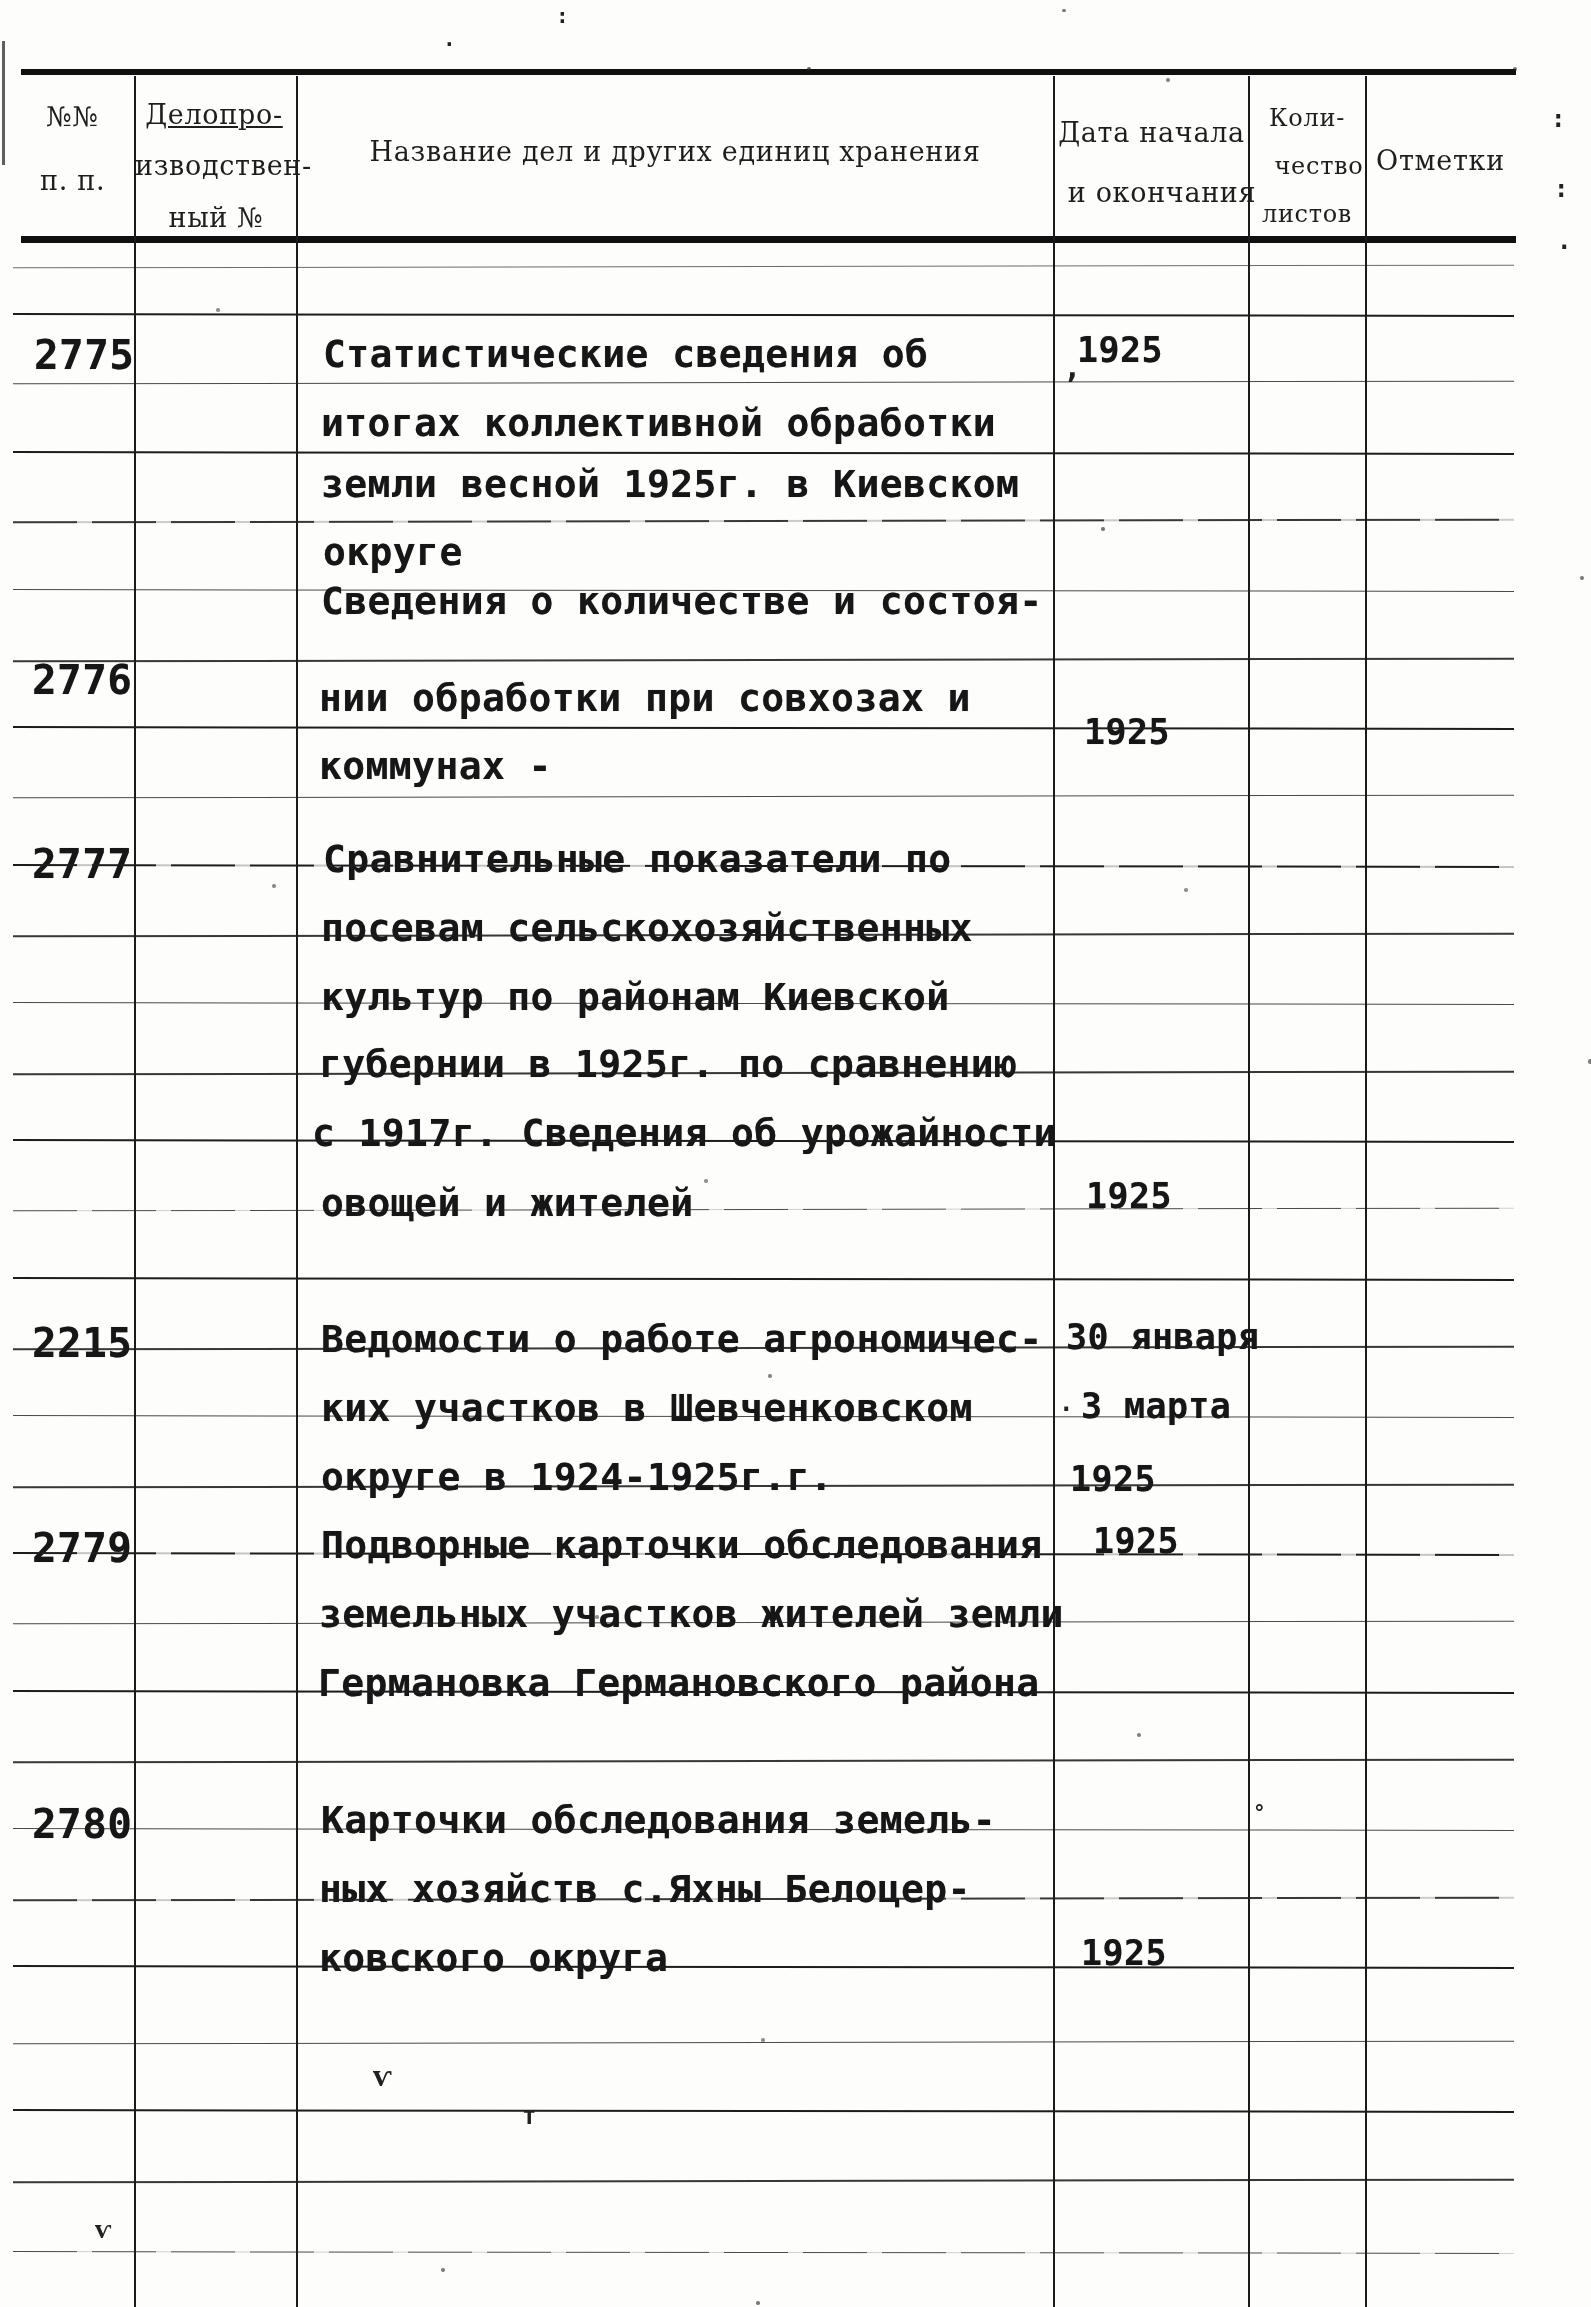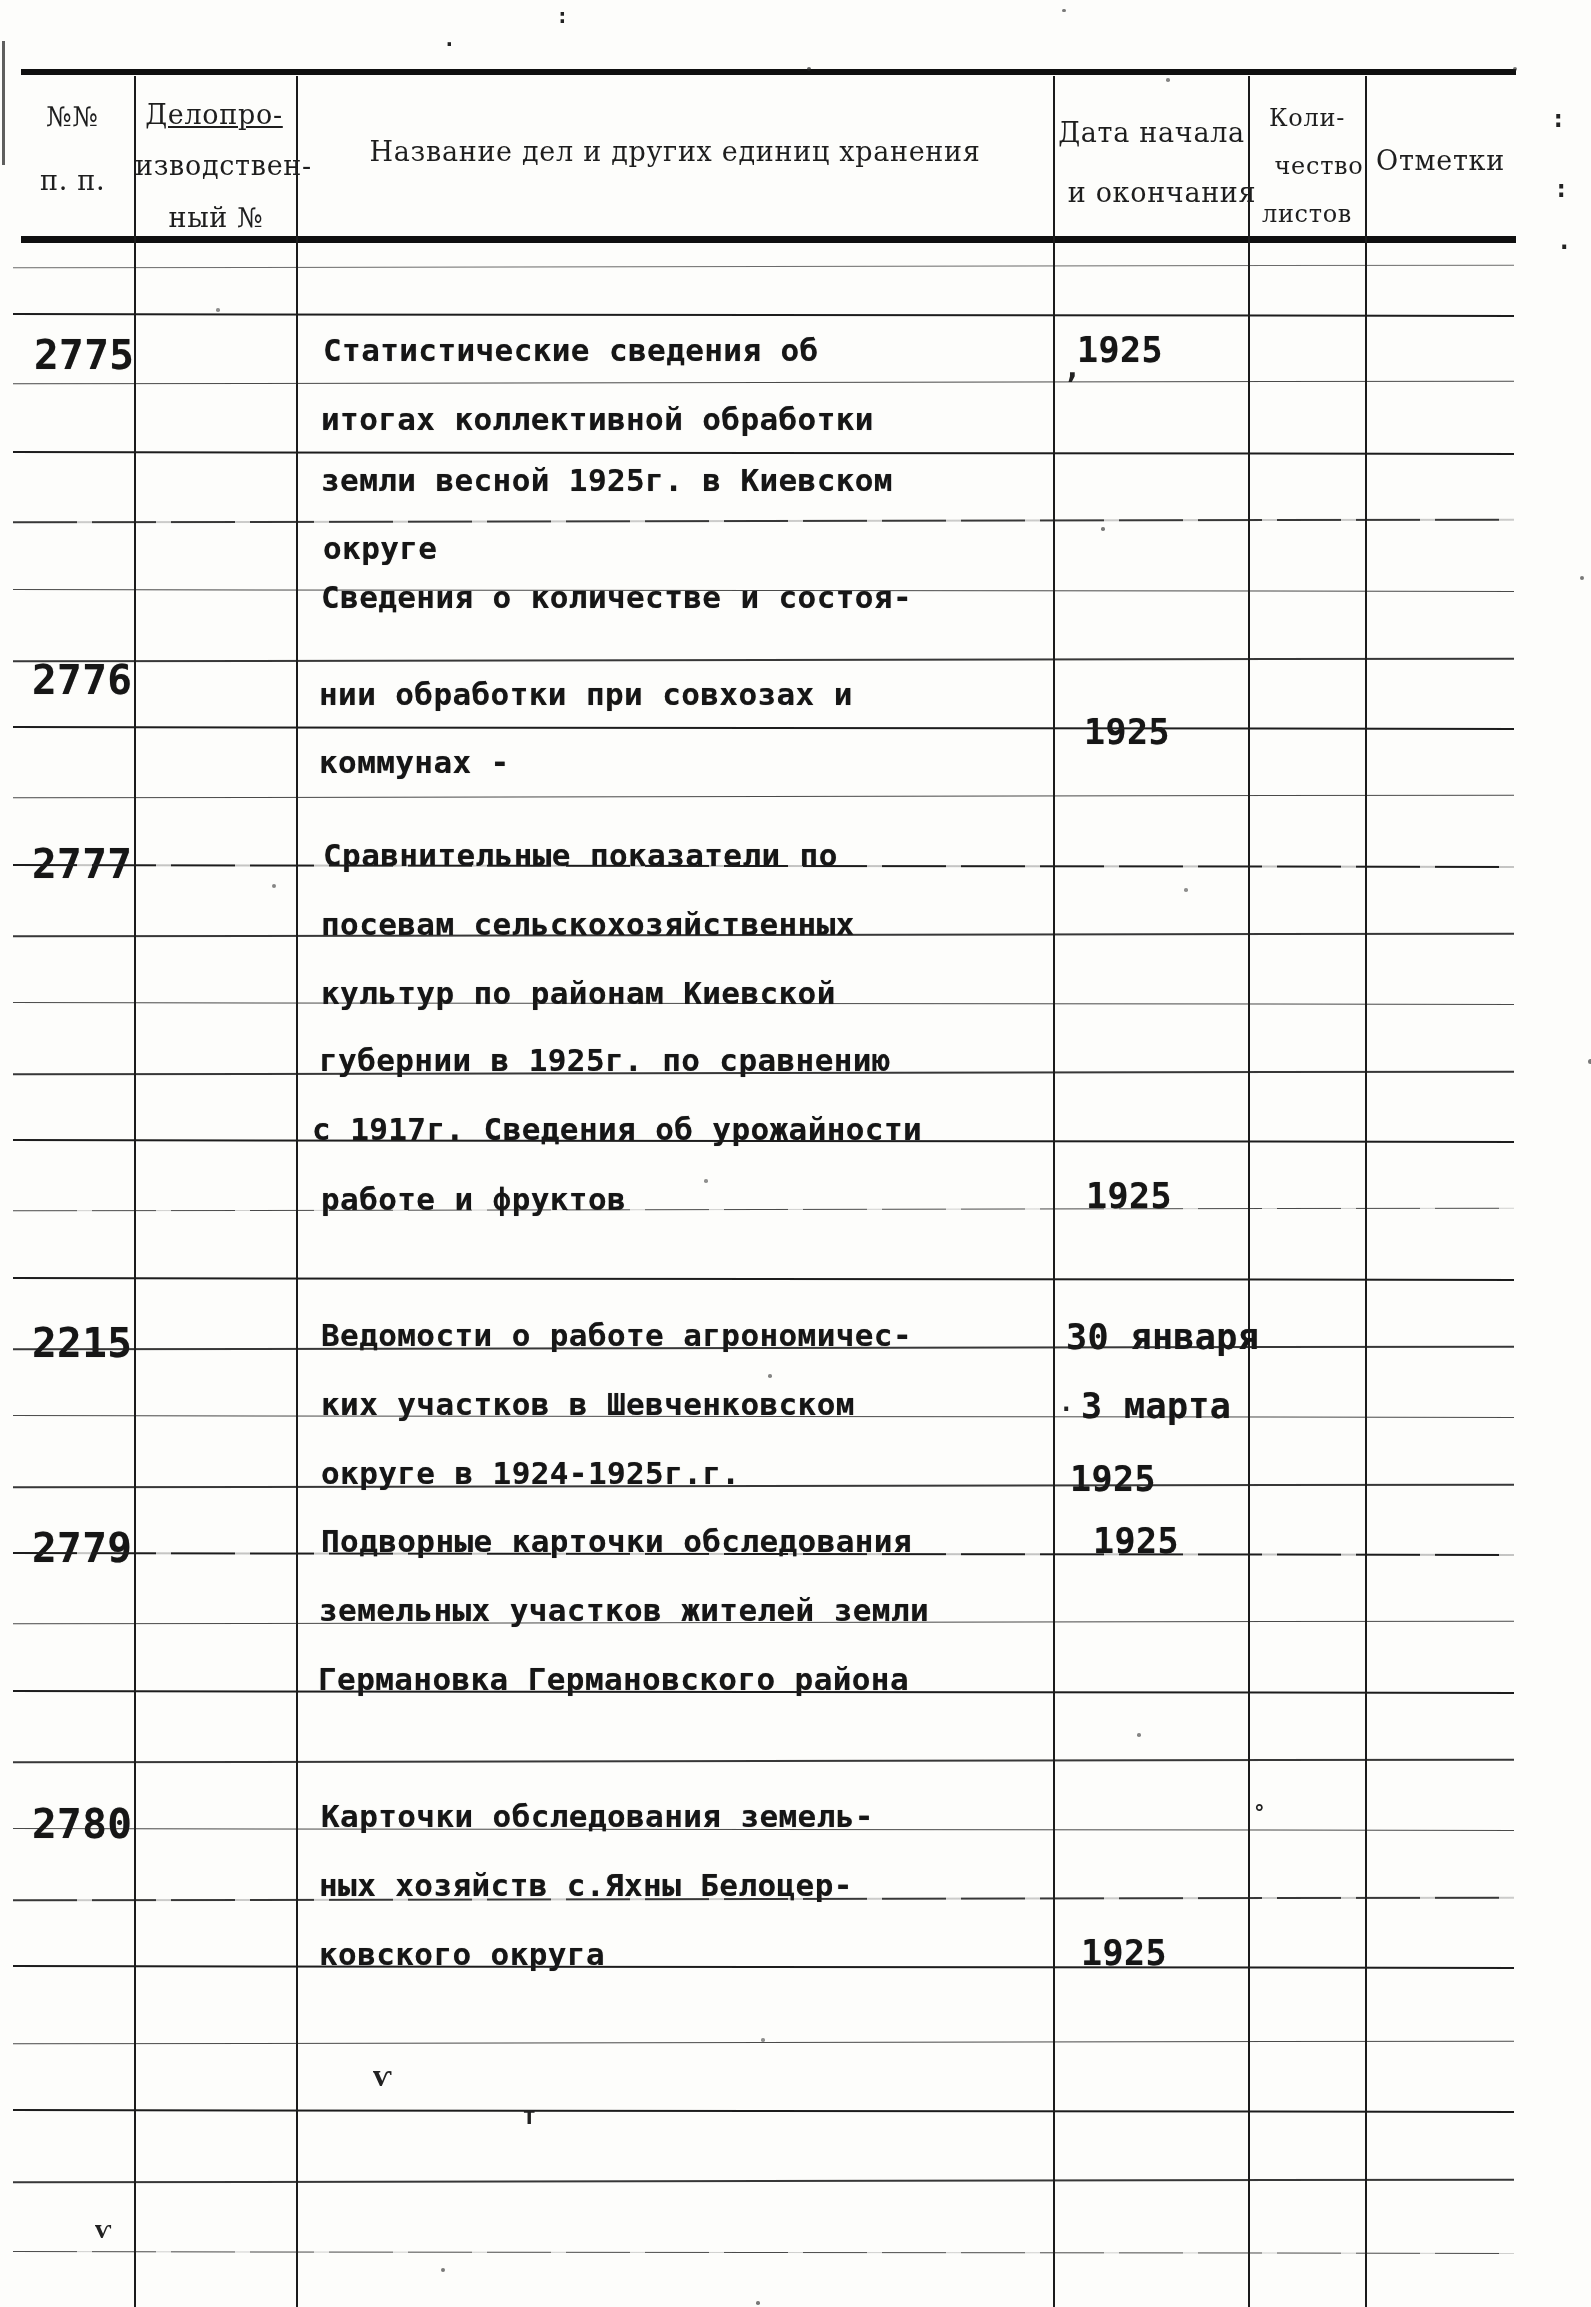--- a/index.html
+++ b/index.html
@@ -14,21 +14,21 @@
   #rules .rule:nth-child(odd){transform:rotate(-0.10deg);opacity:.88;}
   #rules .rule:nth-child(even){transform:rotate(0.07deg);}
   #rules .rule:nth-child(3n){height:1.4px;opacity:.8;}
   #rules .rule:nth-child(5n){background:repeating-linear-gradient(90deg,#1d1d1d 0 64px,rgba(29,29,29,.25) 64px 79px);}
   #rules .rule:first-child{opacity:.65;height:1.4px;}
   
   .hdr{position:absolute;font-family:"DejaVu Serif",serif;font-size:27px;color:#1e1e1e;
        text-align:center;white-space:pre;letter-spacing:0.7px;}
   .hdr.small{font-size:24px;}
   
-  .typed{position:absolute;font-weight:700;font-size:31px;letter-spacing:0.4px;
+  .typed{position:absolute;font-weight:700;font-size:38px;letter-spacing:0.4px;
          white-space:pre;color:#161616;text-shadow:0 0 0.7px rgba(20,20,20,.55);}
   .num{font-size:41px;}
   .date{font-size:35px;}
   .mark{position:absolute;font-weight:700;color:#222;white-space:pre;}
   .speck{position:absolute;background:#222;border-radius:50%;}
 </style>
 </head>
 <body>
 
 <div class="page">
@@ -73,21 +73,21 @@
   <div class="typed" style="left:319px;top:676px;">нии обработки при совхозах и</div>
   <div class="typed" style="left:319px;top:744px;">коммунах -</div>
   <div class="typed date" style="left:1084px;top:712px;">1925</div>
 
   <div class="typed num" style="left:32px;top:840px;">2777</div>
   <div class="typed" style="left:323px;top:837px;">Сравнительные показатели по</div>
   <div class="typed" style="left:321px;top:906px;">посевам сельскохозяйственных</div>
   <div class="typed" style="left:321px;top:975px;">культур по районам Киевской</div>
   <div class="typed" style="left:319px;top:1042px;">губернии в 1925г. по сравнению</div>
   <div class="typed" style="left:312px;top:1111px;">с 1917г. Сведения об урожайности</div>
-  <div class="typed" style="left:321px;top:1181px;">работе и фруктов</div>
+  <div class="typed" style="left:321px;top:1181px;">овощей и жителей</div>
   <div class="typed date" style="left:1086px;top:1176px;">1925</div>
 
   <div class="typed num" style="left:32px;top:1319px;">2215</div>
   <div class="typed" style="left:321px;top:1317px;">Ведомости о работе агрономичес-</div>
   <div class="typed" style="left:321px;top:1386px;">ких участков в Шевченковском</div>
   <div class="typed" style="left:321px;top:1455px;">округе в 1924-1925г.г.</div>
   <div class="typed date" style="left:1066px;top:1317px;">30 января</div>
   <div class="typed date" style="left:1081px;top:1386px;">3 марта</div>
   <div class="typed date" style="left:1070px;top:1459px;">1925</div>
 

